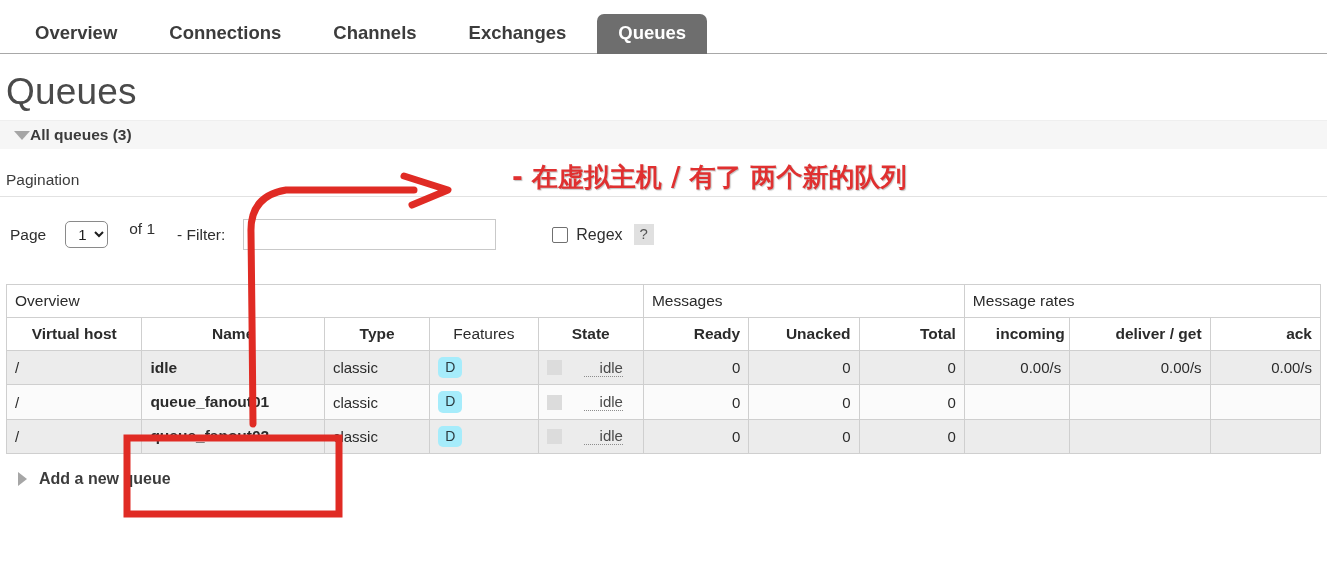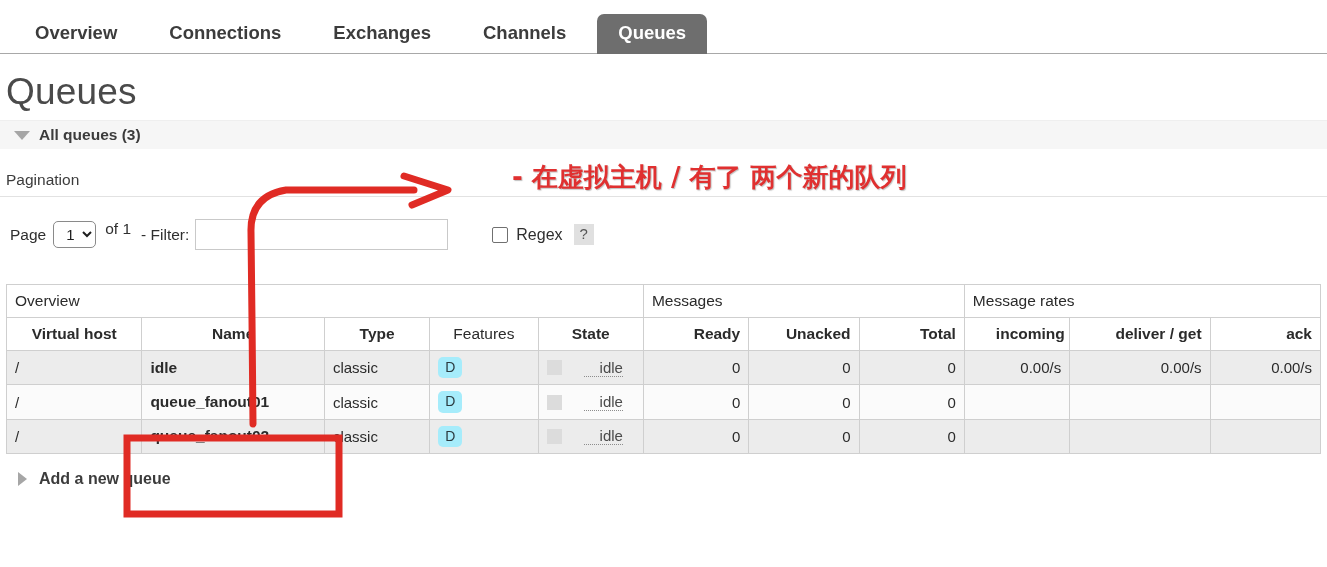--- a/index.html
+++ b/index.html
@@ -46,21 +46,20 @@
     letter-spacing: 0.2px;
   }
 
   .section-head {
     margin-top: 7px;
     background: #f6f6f6;
     border-top: 1px solid #efefef;
     padding: 5px 0 5px 14px;
     display: flex;
     align-items: center;
-    gap: 9px;
     font-size: 15.5px;
     font-weight: bold;
     color: #3c3c3c;
     cursor: pointer;
   }
   .tri-down {
     width: 0; height: 0;
     border-left: 8px solid transparent;
     border-right: 8px solid transparent;
     border-top: 9px solid #a6a6a6;
@@ -75,21 +74,21 @@
   
   .pagination-label {
     font-size: 15.5px;
     color: #3c3c3c;
     padding: 22px 0 7px 6px;
     border-bottom: 1px solid #e2e2e2;
   }
   .pagination-bar {
     display: flex;
     align-items: center;
-    gap: 0;
+    gap: 12px;
     padding: 22px 0 0 10px;
     font-size: 15.5px;
     color: #2f2f2f;
   }
   .pg-text { margin-right: 7px; }
   .pg-select {
     font-family: "Liberation Sans", sans-serif;
     font-size: 15px;
     padding: 3px 4px 3px 8px;
     border: 1px solid #8a8a8a;
@@ -215,22 +214,22 @@
 </style>
 </head>
 <body>
 
 <div id="page">
 
   <div class="nav">
     <div class="nav-list">
       <div class="nav-item">Overview</div>
       <div class="nav-item">Connections</div>
+      <div class="nav-item">Channels</div>
       <div class="nav-item">Exchanges</div>
-      <div class="nav-item">Channels</div>
       <div class="nav-item active">Queues</div>
     </div>
   </div>
 
   <div class="page-title">Queues</div>
 
   <div class="section-head">
     <span class="tri-down"></span>
     <span>All queues (3)</span>
   </div>

